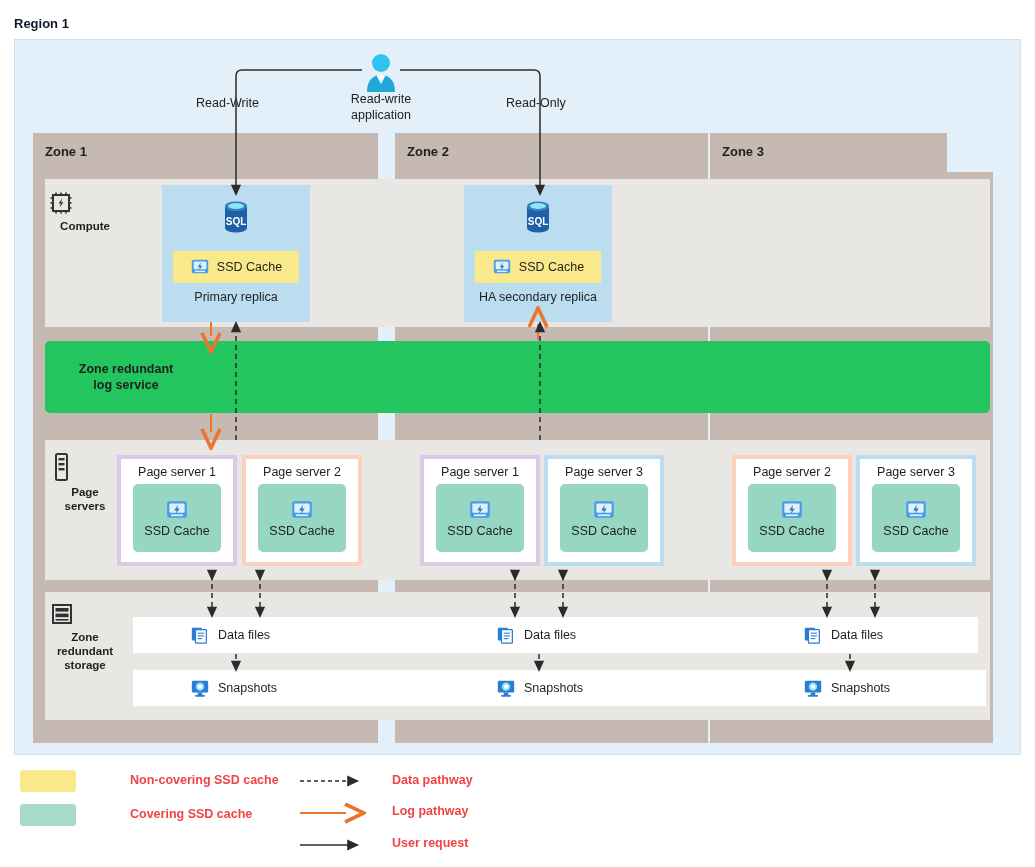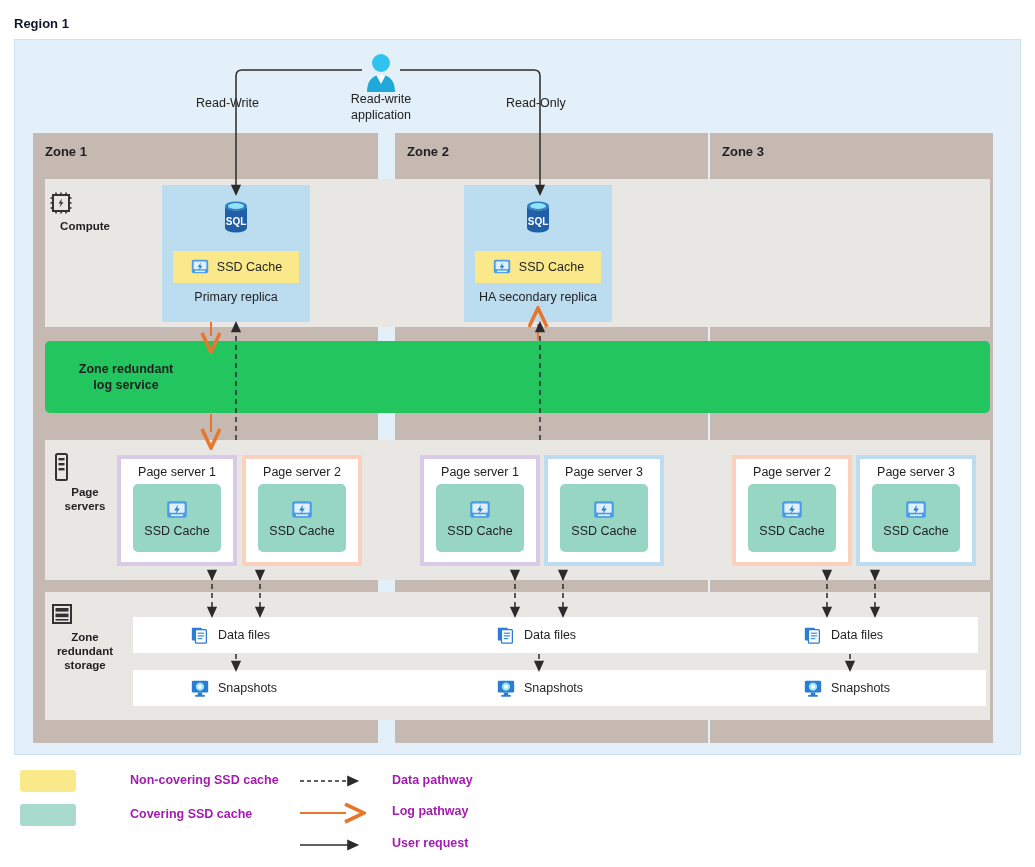--- a/index.html
+++ b/index.html
@@ -13,21 +13,21 @@
 
   
   #region-frame{left:14px;top:39px;width:1007px;height:716px;background:#e4f0f9;
                 border:1px solid #cfe2f0;box-sizing:border-box;}
 
   
   .zone-band{top:133px;height:39px;background:#c5b9b2;}
   .zone-band .zl{position:absolute;left:12px;top:11px;font-size:13px;font-weight:bold;color:#1f1f1f;}
   #zone1-band{left:33px;width:345px;}
   #zone2-band{left:395px;width:313px;}
-  #zone3-band{left:710px;width:283px;}
+  #zone3-band{left:710px;width:237px;}
 
   
   .zone-body{top:172px;height:571px;background:#c5b9b2;}
   #zone1-body{left:33px;width:345px;}
   #zone2-body{left:395px;width:313px;}
   #zone3-body{left:710px;width:283px;}
 
   
   #compute-panel{left:45px;top:179px;width:945px;height:148px;background:#e9e7e4;}
   #pageserver-panel{left:45px;top:440px;width:945px;height:140px;background:#e9e7e4;}
@@ -70,21 +70,21 @@
   #row-datafiles{top:617px;}
   #row-snapshots{top:670px;padding-left:8px;}
   .stcell{position:absolute;top:0;height:36px;display:flex;align-items:center;gap:8px;}
   .stcell .st{font-size:12.5px;color:#1f1f1f;}
 
   
   #legend{left:18px;top:766px;width:1000px;height:95px;}
   .sw{position:absolute;width:56px;height:22px;border-radius:3px;}
   #sw-noncov{left:2px;top:4px;background:#fae98a;}
   #sw-cov{left:2px;top:38px;background:#a8dbcc;}
-  .lglabel{position:absolute;font-size:12.5px;font-weight:bold;color:#a21caf;padding-left:24px;}
+  .lglabel{position:absolute;font-size:12.5px;font-weight:bold;color:#ef4444;padding-left:24px;}
   #lbl-noncov{left:88px;top:7px;}
   #lbl-cov{left:88px;top:41px;}
   #lbl-data{left:350px;top:7px;}
   #lbl-log{left:350px;top:38px;}
   #lbl-user{left:350px;top:70px;}
 
   svg{display:block;overflow:visible;}
   #arrows{left:0;top:0;width:1035px;height:867px;pointer-events:none;}
 </style>
 </head>

